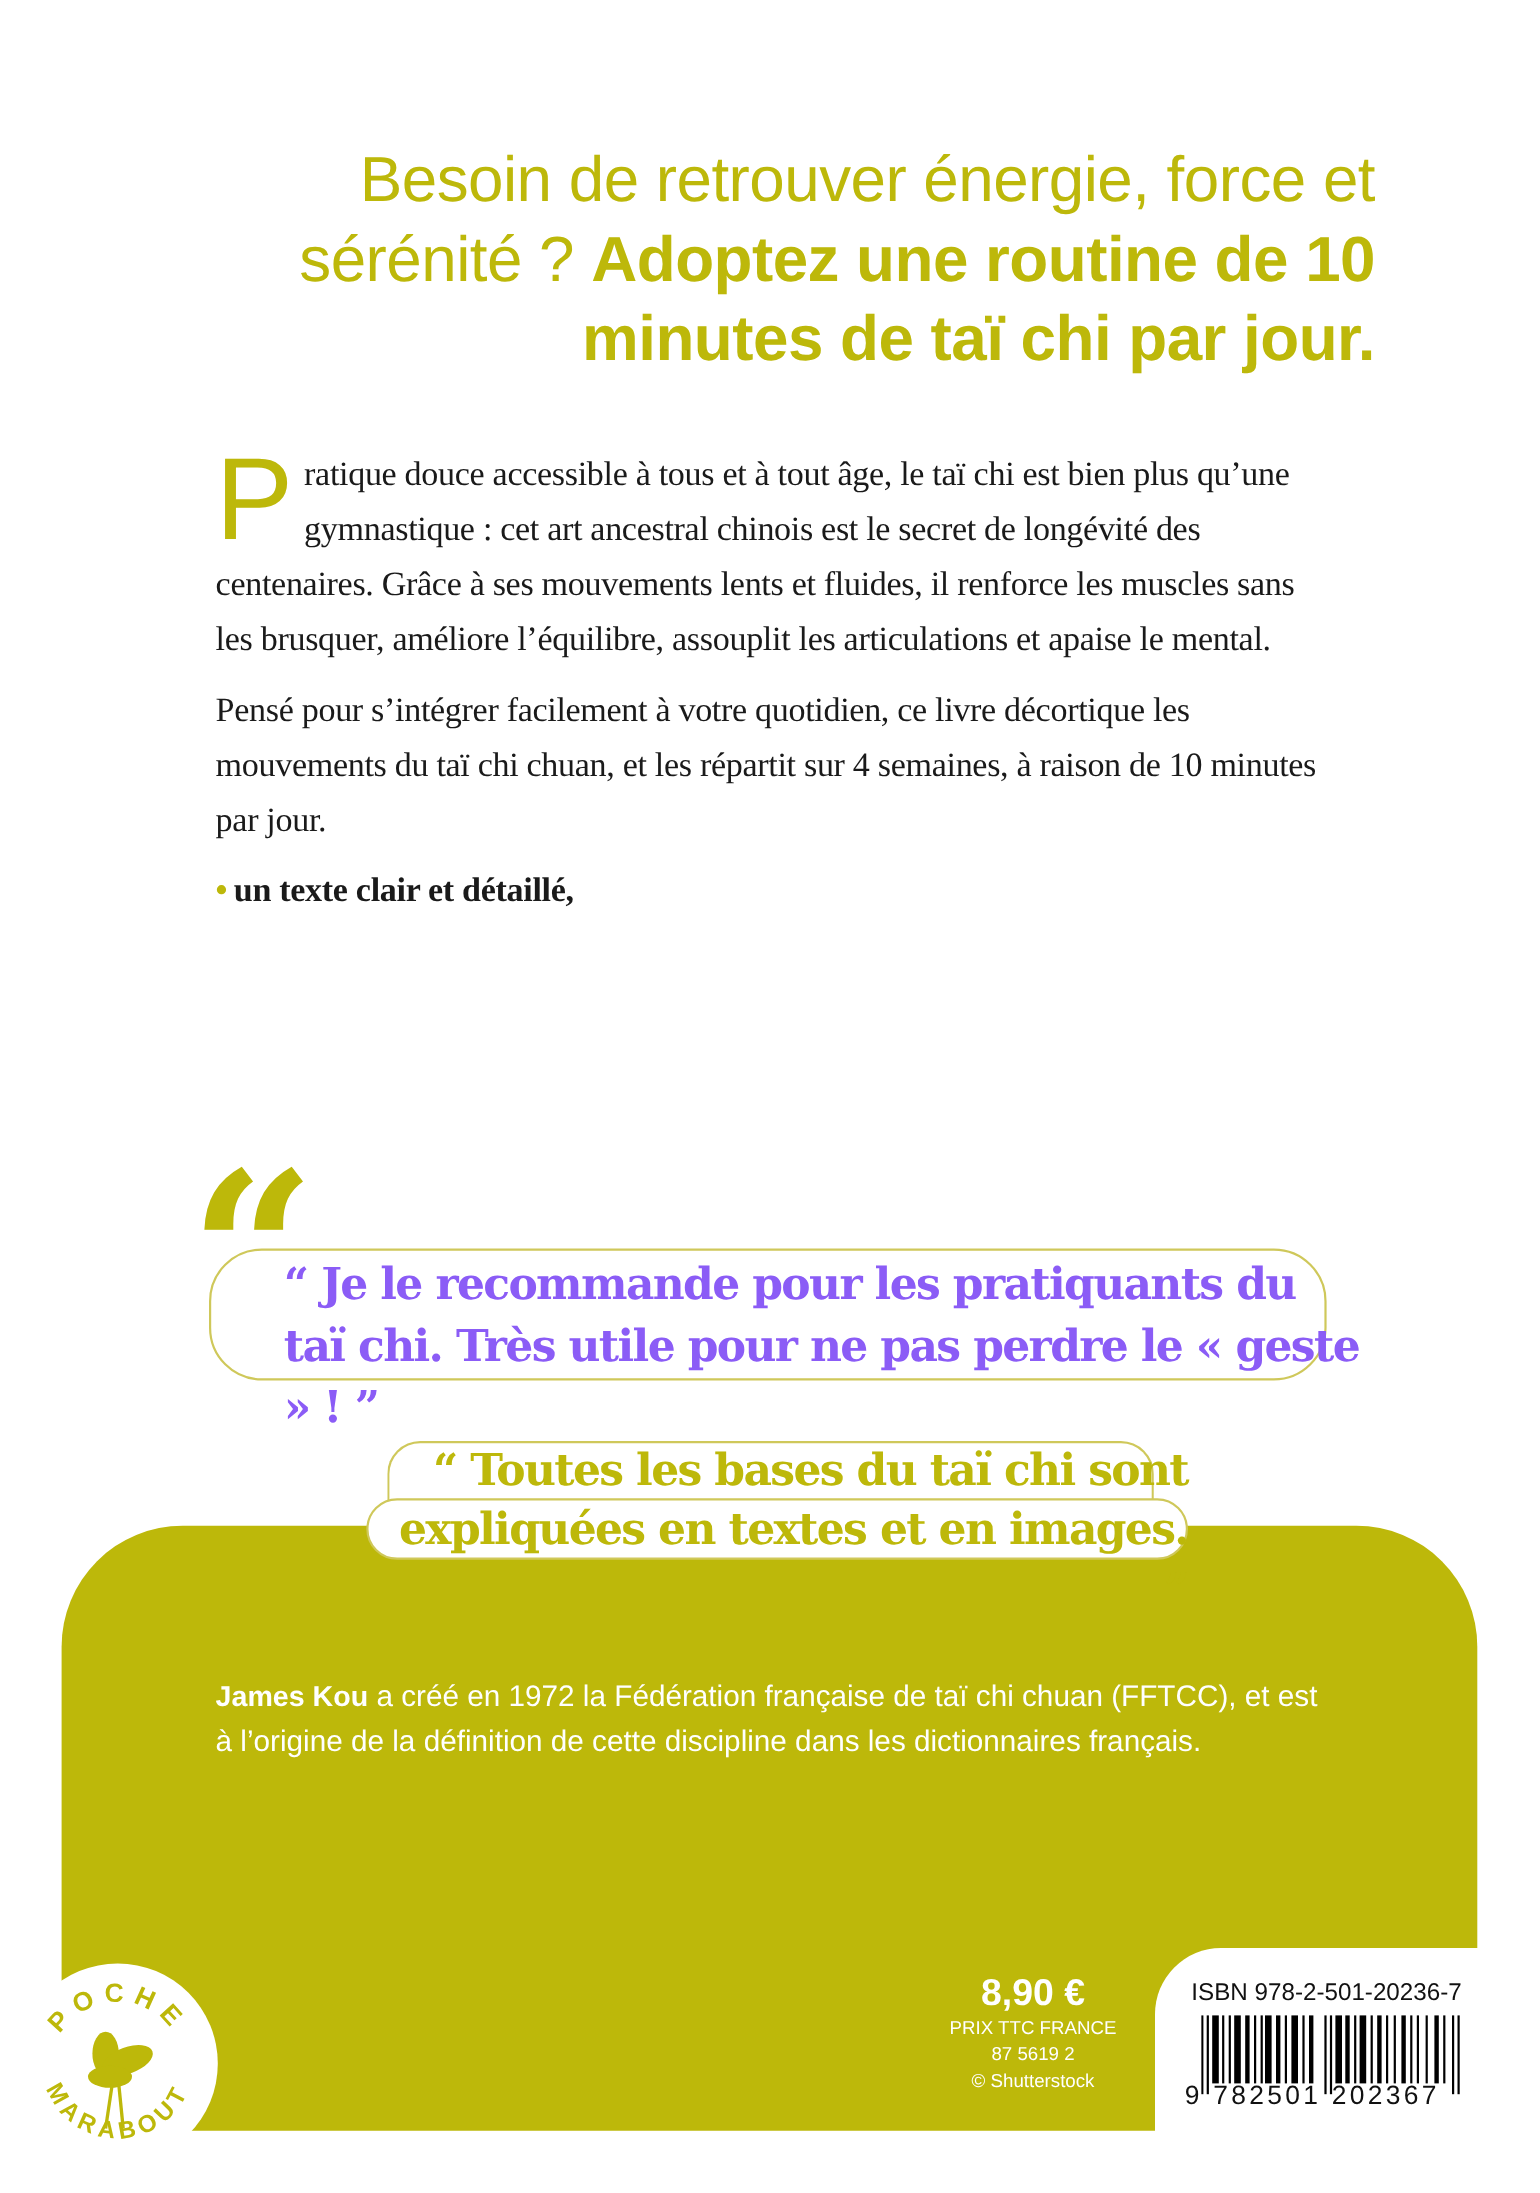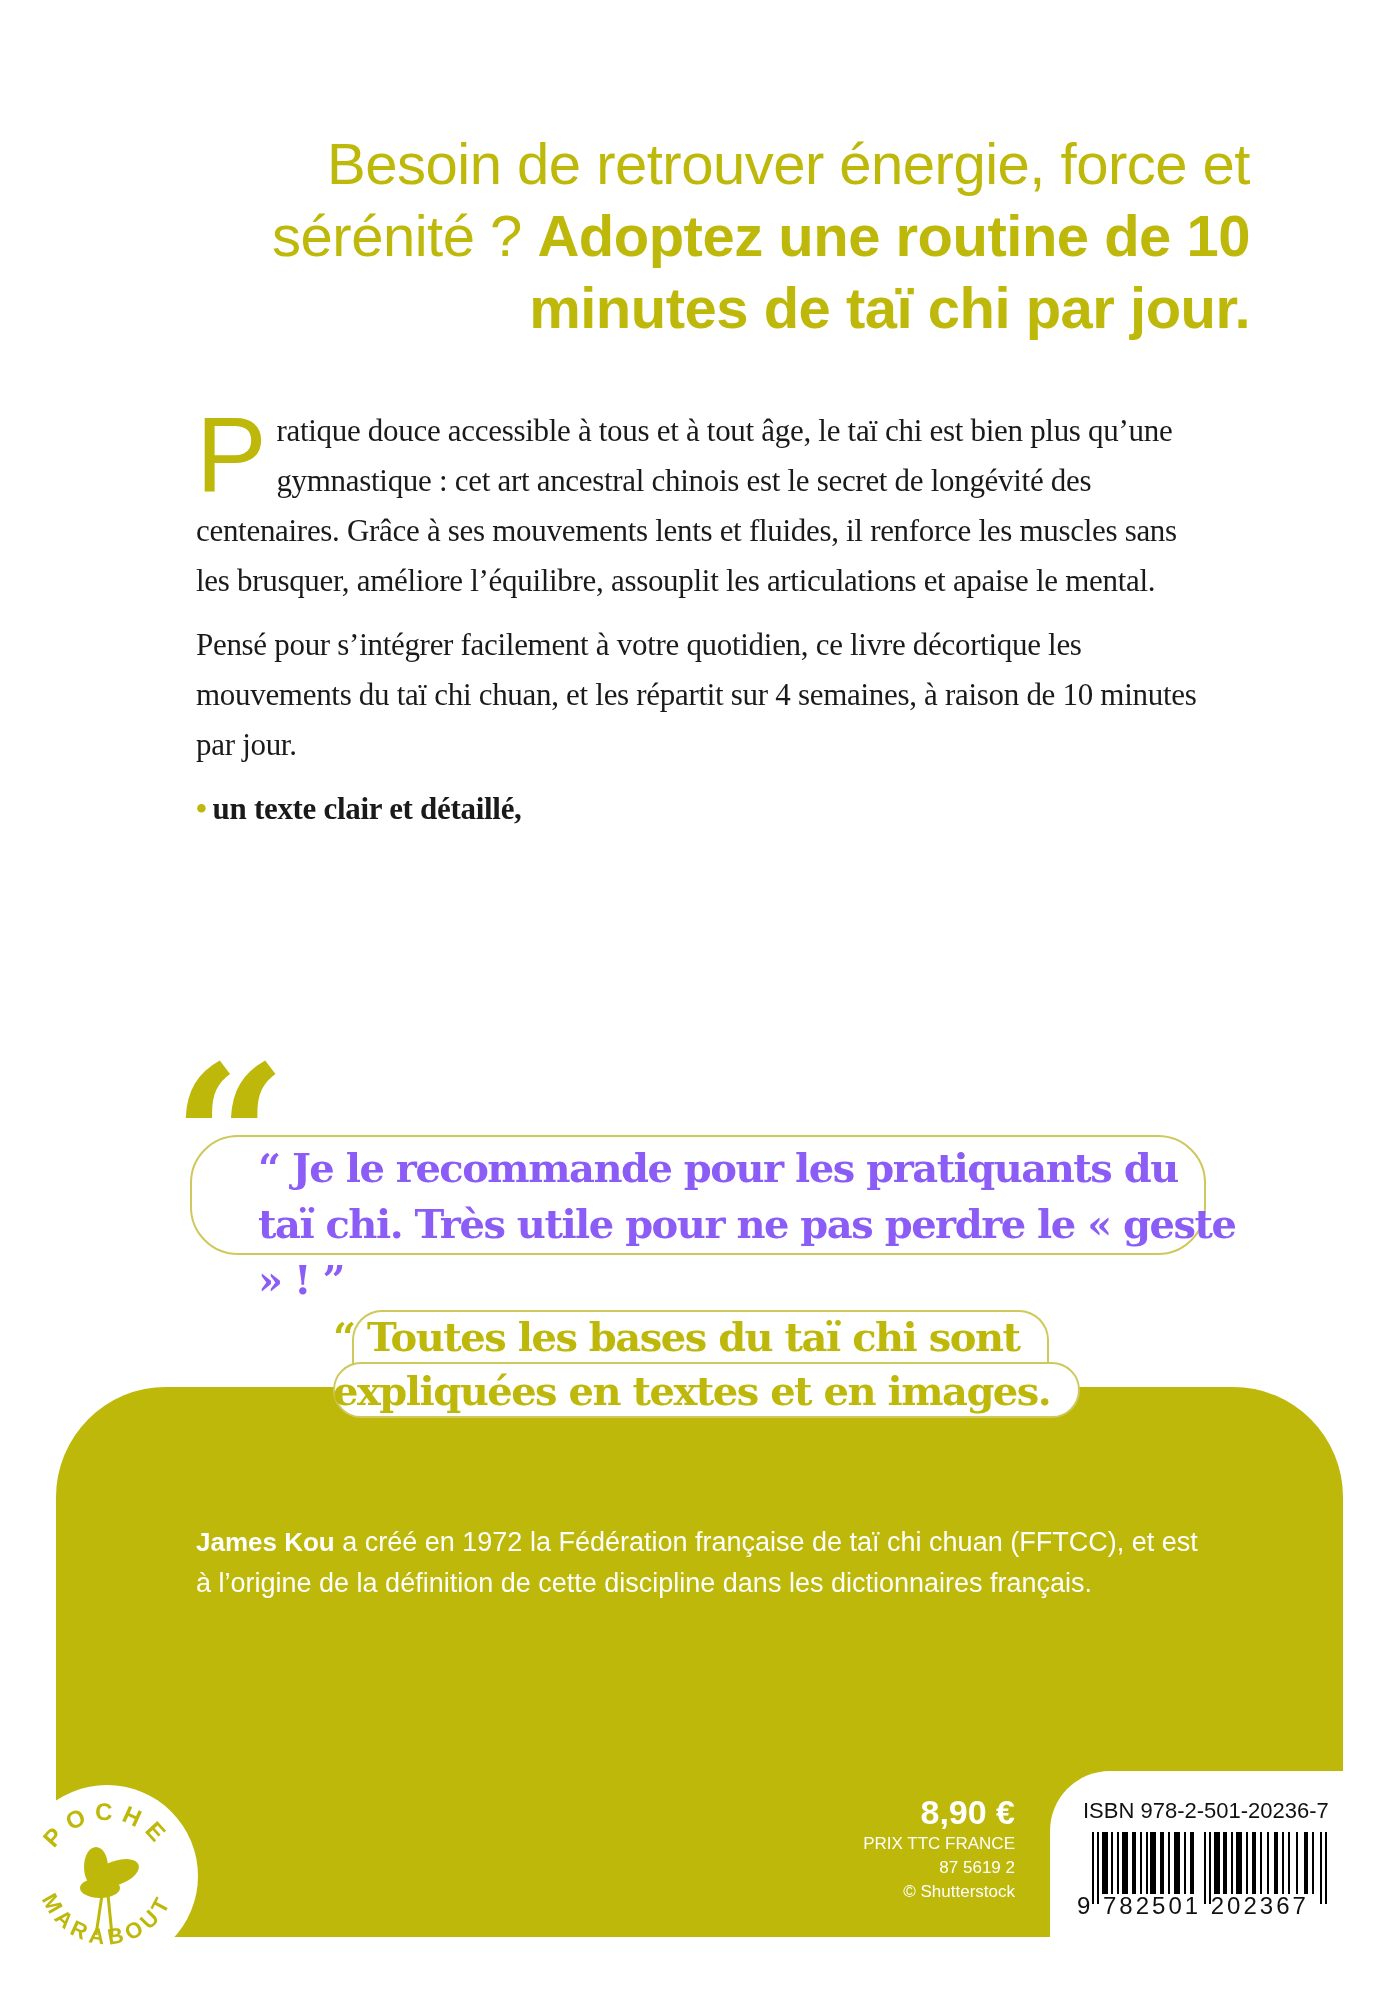--- a/index.html
+++ b/index.html
@@ -69,21 +69,21 @@
     position: absolute; left: 352px; top: 1310px; width: 697px; height: 62px;
     background: #fff; border: 2px solid #cfc85a; border-radius: 30px 30px 0 0;
     border-bottom: none; box-sizing: border-box;
   }
   .bubble2-bot {
     position: absolute; left: 333px; top: 1362px; width: 747px; height: 56px;
     background: #fff; border: 2px solid #cfc85a; border-radius: 28px;
     box-sizing: border-box;
   }
   .bubble2-text {
-    position: absolute; left: 333px; top: 1310px; width: 747px; text-align: left;
+    position: absolute; left: 333px; top: 1310px; width: 747px; text-align: right;
     font-family: "DejaVu Serif", serif; font-weight: bold;
     font-size: 40px; line-height: 54px; color: #bdb80a; letter-spacing: -1.5px;
   }
 
   
   .authors {
     position: absolute; left: 196px; top: 1522px; width: 1010px;
     font-family: "Liberation Sans", sans-serif;
     font-size: 27px; line-height: 41px; color: #ffffff;
   }
@@ -91,21 +91,21 @@
   .authors b { font-size: 26px; font-weight: bold; }
 
   
   .logo {
     position: absolute; left: 16px; top: 1785px; width: 182px; height: 182px;
     border-radius: 50%; background: #fff;
   }
 
   
   .price {
-    position: absolute; right: 385px; top: 1792px; text-align: right;
+    position: absolute; right: 385px; top: 1792px; text-align: center;
     font-family: "Liberation Sans", sans-serif; color: #fff;
   }
   .price .amount { font-size: 34px; line-height: 40px; font-weight: bold; }
   .price .line { font-size: 17px; line-height: 24px; }
 
   
   .isbn-box {
     position: absolute; left: 1050px; top: 1771px; width: 350px; height: 223px;
     background: #fff; border-radius: 60px 0 0 0;
   }

